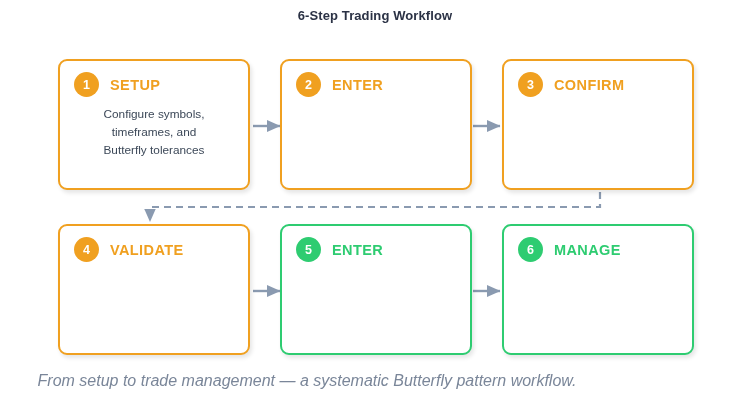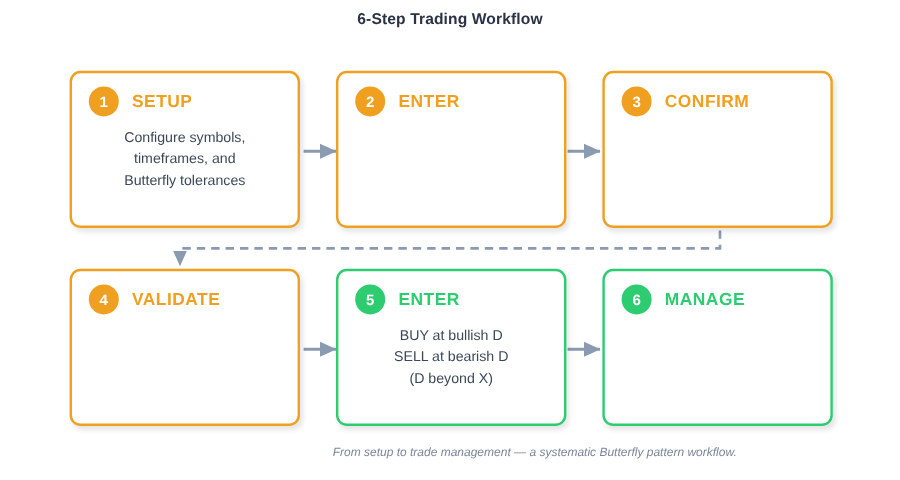--- a/index.html
+++ b/index.html
@@ -92,22 +92,22 @@
     line-height: 1.52;
     color: #3c4858;
     white-space: pre-line;
   }
 
   #caption {
     position: absolute;
     left: 0;
     top: 372px;
     width: 614px;
-    text-align: right;
-    font-size: 10px;
+    text-align: center;
+    font-size: 16px;
     font-style: italic;
     color: #7a8699;
   }
 </style>
 </head>
 <body>
 
 <div id="page-title">6-Step Trading Workflow</div>
 
 <svg id="connectors" viewBox="0 0 750 400" width="750" height="400">
@@ -160,23 +160,20 @@
     <div class="step-badge">4</div>
     <div class="step-title">VALIDATE</div>
   </div>
 </div>
 
 <div class="step-box is-green" style="left:280px; top:224px; width:192px; height:131px;">
   <div class="step-header">
     <div class="step-badge">5</div>
     <div class="step-title">ENTER</div>
   </div>
-  <div class="step-body">BUY at bullish D
-SELL at bearish D
-(D beyond X)</div>
 </div>
 
 <div class="step-box is-green" style="left:502px; top:224px; width:192px; height:131px;">
   <div class="step-header">
     <div class="step-badge">6</div>
     <div class="step-title">MANAGE</div>
   </div>
 </div>
 
 <div id="caption">From setup to trade management — a systematic Butterfly pattern workflow.</div>

